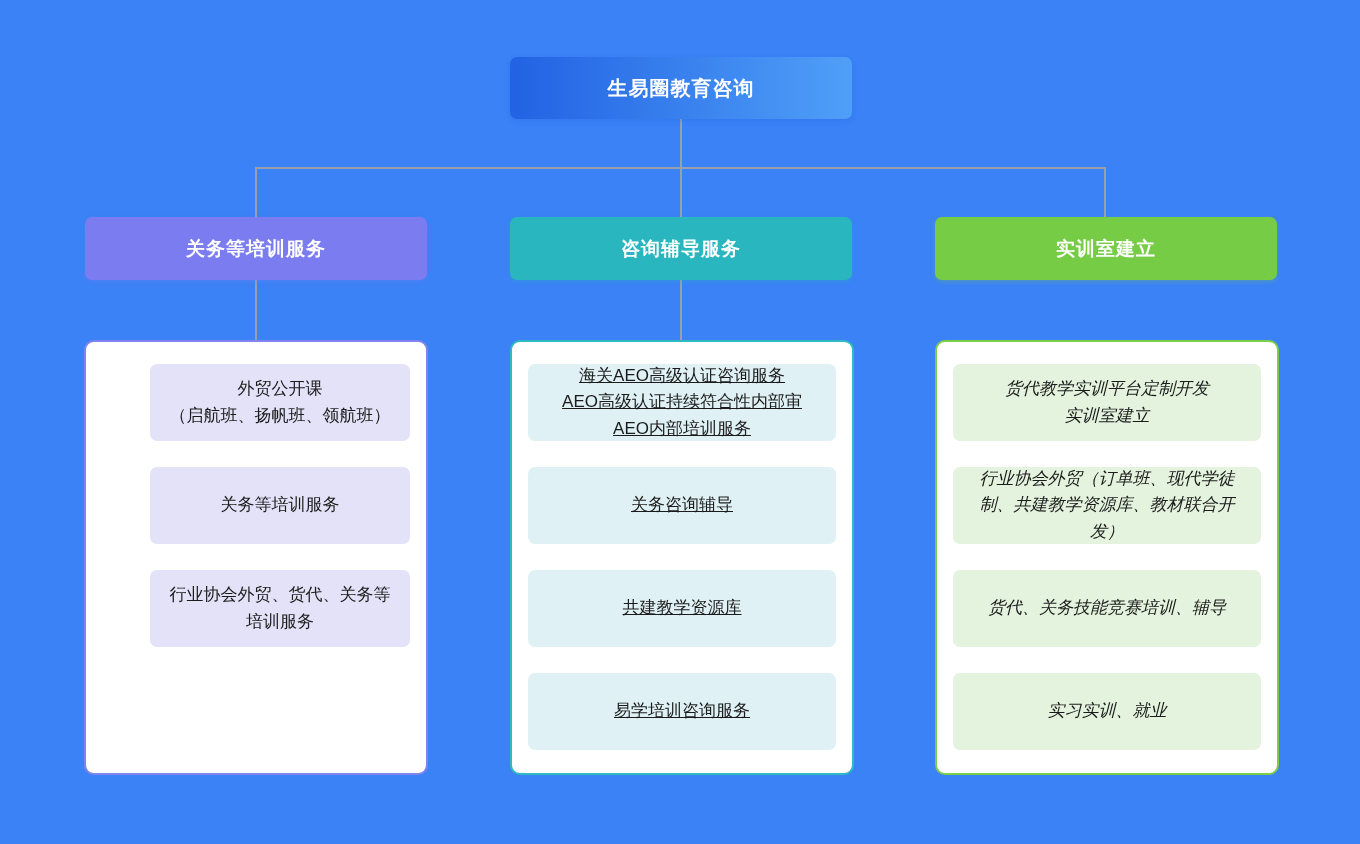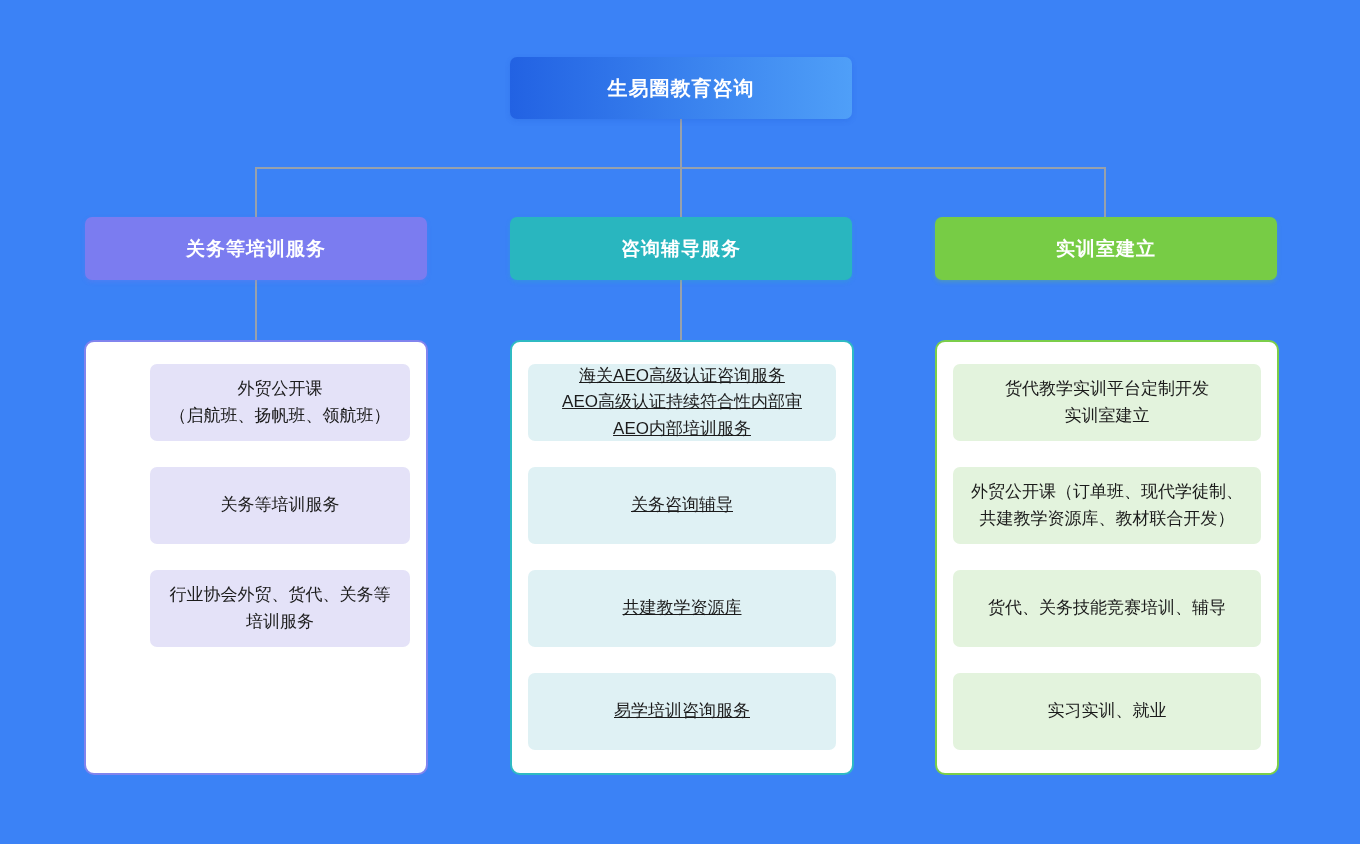--- a/index.html
+++ b/index.html
@@ -69,21 +69,21 @@
     text-align: center;
     color: var(--item-text);
     font-size: 17px;
     line-height: 1.55;
     padding: 8px 12px;
     box-sizing: border-box;
     white-space: pre-line;
   }
   .c1 .leaf-item { background: var(--col1-item); margin-left: 48px; }
   .c2 .leaf-item { background: var(--col2-item); text-decoration: underline; }
-  .c3 .leaf-item { background: var(--col3-item); }
+  .c3 .leaf-item { background: var(--col3-item); font-style: italic; }
 
   .connector {
     position: absolute;
     background: var(--connector);
   }
   .conn-v { width: 1.5px; }
   .conn-h { height: 1.5px; }
 </style>
 </head>
 <body>
@@ -116,18 +116,18 @@
 AEO高级认证持续符合性内部审
 AEO内部培训服务</div>
     <div class="leaf-item">关务咨询辅导</div>
     <div class="leaf-item">共建教学资源库</div>
     <div class="leaf-item">易学培训咨询服务</div>
   </div>
 
   <div class="group-container c3">
     <div class="leaf-item">货代教学实训平台定制开发
 实训室建立</div>
-    <div class="leaf-item">外贸公开课（订单班、现代学徒制、共建教学资源库、教材联合开发）</div>
+    <div class="leaf-item">行业协会外贸（订单班、现代学徒制、共建教学资源库、教材联合开发）</div>
     <div class="leaf-item">货代、关务技能竞赛培训、辅导</div>
     <div class="leaf-item">实习实训、就业</div>
   </div>
 
 </div>
 
 </body></html>

